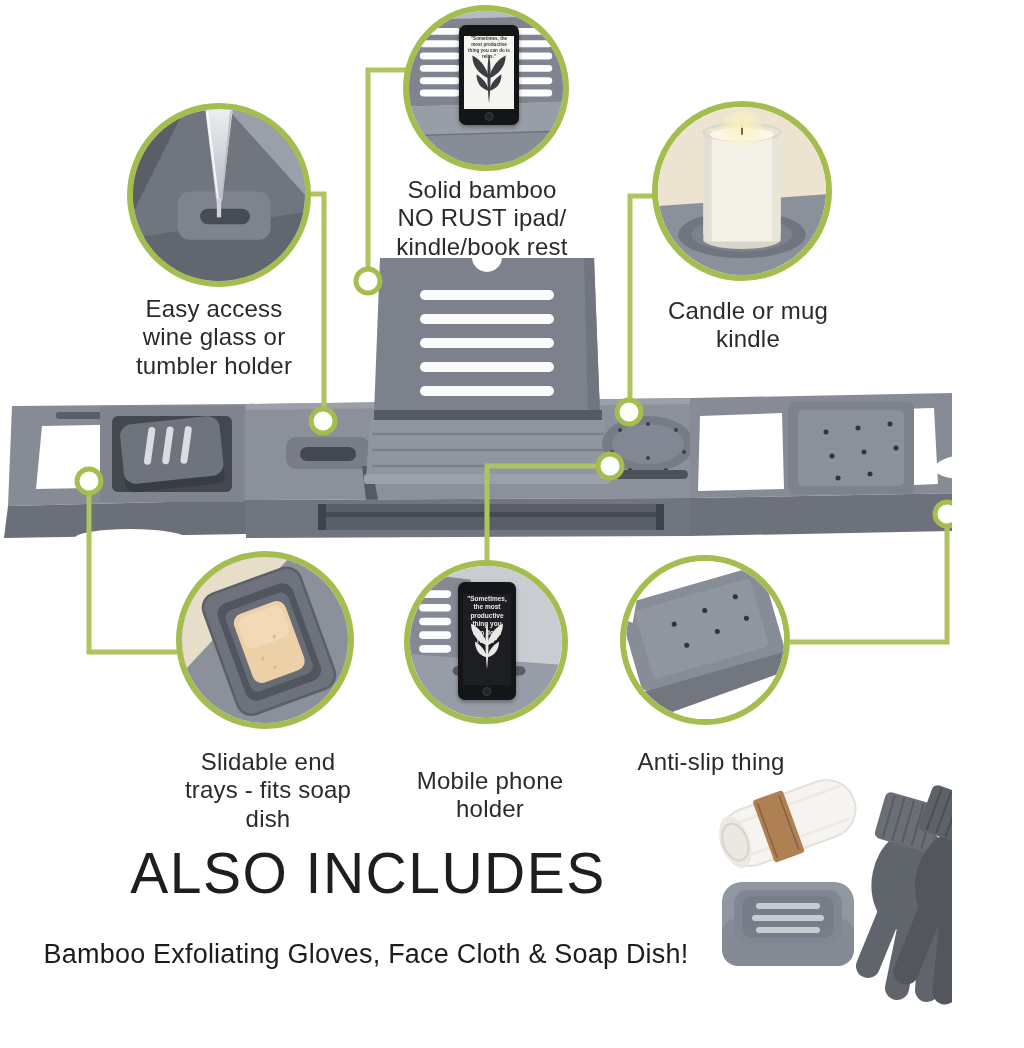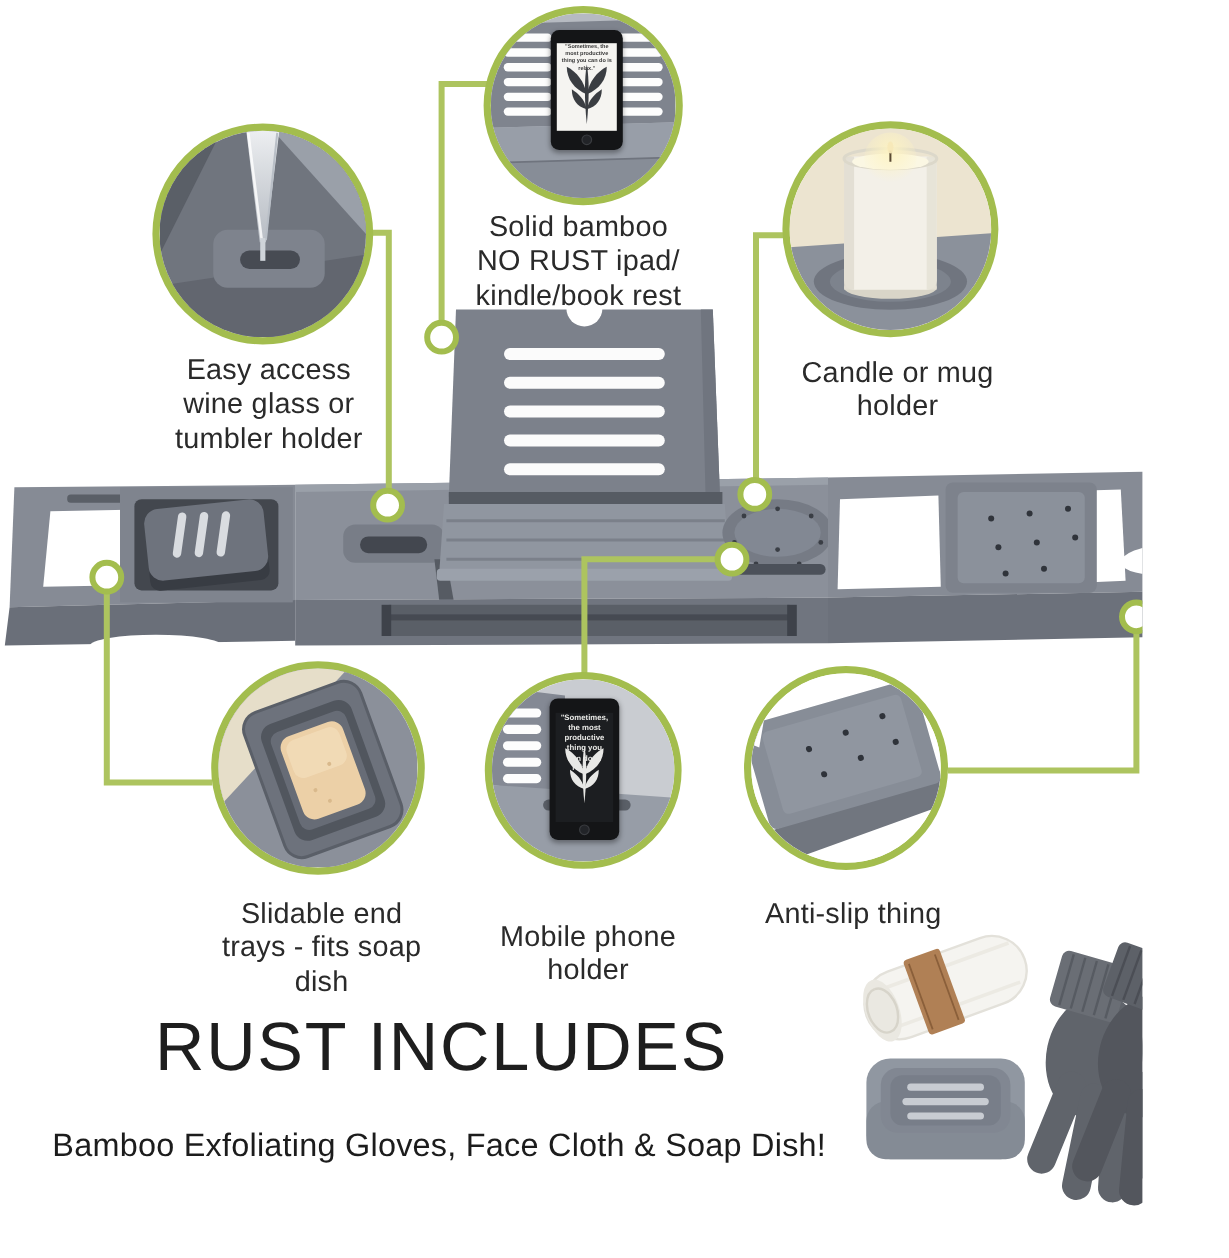--- a/index.html
+++ b/index.html
@@ -377,28 +377,28 @@
             <circle cx="158" cy="88" r="3.2"></circle>
         </g>
         <polygon points="0,0 44,0 18,54 0,40" fill="#ffffff"></polygon>
       </g>
     </svg>
   </div>
 
   <div class="caption" style="left:482px;top:176px;width:max-content;">Solid bamboo
 NO RUST ipad/
 kindle/book rest</div>
-  <div class="caption" style="left:224px;top:295px;width:max-content;">Easy access
+  <div class="caption" style="left:214px;top:295px;width:max-content;">Easy access
 wine glass or
 tumbler holder</div>
   <div class="caption" style="left:748px;top:297px;width:max-content;">Candle or mug
-holder</div>
+kindle</div>
   <div class="caption" style="left:268px;top:748px;width:max-content;">Slidable end
 trays - fits soap
 dish</div>
   <div class="caption" style="left:490px;top:748px;width:max-content;margin-top:19px;">Mobile phone
 holder</div>
   <div class="caption" style="left:711px;top:748px;width:max-content;">Anti-slip thing</div>
 
-  <div class="footer-title" style="left:368px;top:840px;">RUST INCLUDES</div>
+  <div class="footer-title" style="left:368px;top:840px;">ALSO INCLUDES</div>
   <div class="footer-subtitle" style="left:366px;top:898px;margin-top:41px;">Bamboo Exfoliating Gloves, Face Cloth &amp; Soap Dish!</div>
 
 </div>
 
 </body></html>

